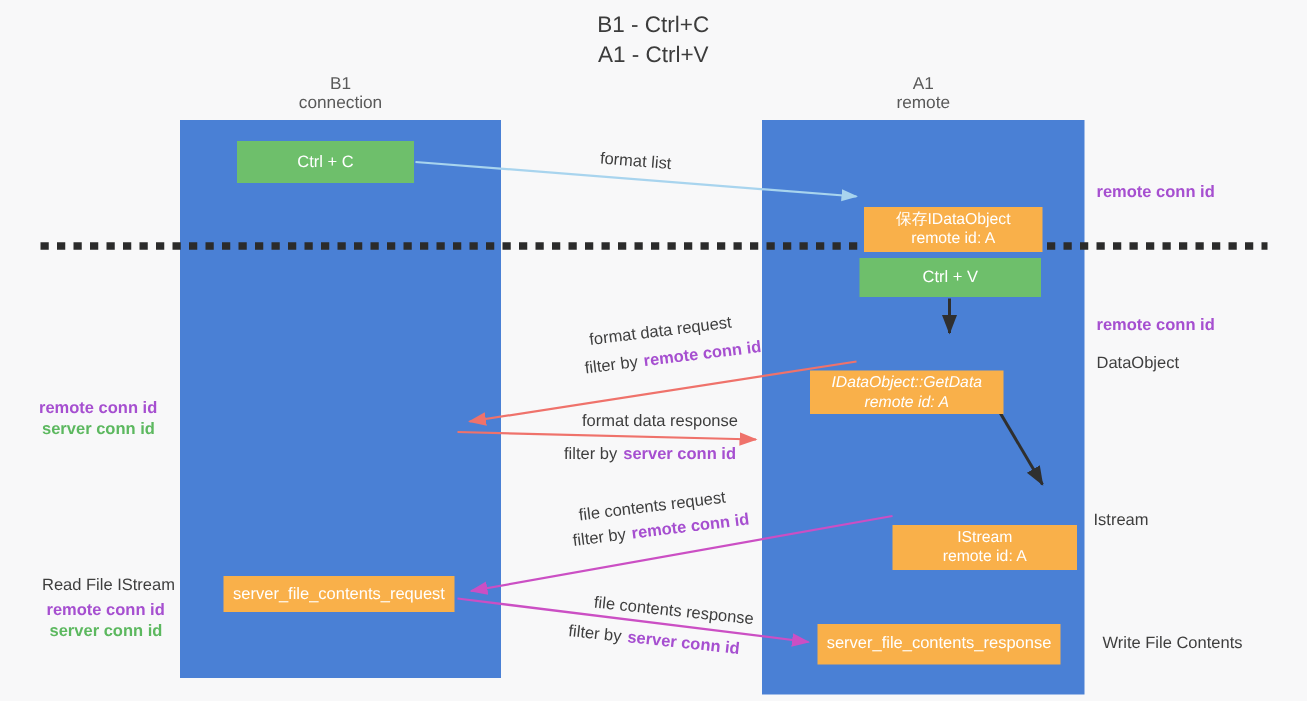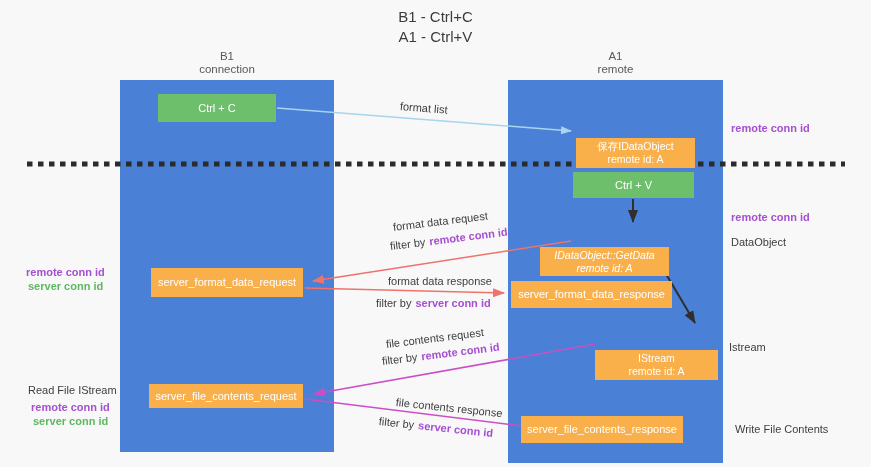--- a/index.html
+++ b/index.html
@@ -105,38 +105,32 @@
 
   <div class="abs node green" style="left:573px; top:172px; width:121px; height:26px;">
     <div>Ctrl + V</div>
   </div>
 
   <div class="abs node orange small" style="left:540px; top:227px; width:129px; height:29px;font-style:italic;">
     <div>IDataObject::GetData</div>
     <div>remote id: A</div>
   </div>
 
-  <div class="abs node orange" style="left:151px; top:268px; width:152px; height:29px;">
-    <div>server_format_data_request</div>
-  </div>
 
-  <div class="abs node orange" style="left:511px; top:281px; width:161px; height:27px;">
-    <div>server_format_data_response</div>
-  </div>
 
   <div class="abs node orange small" style="left:595px; top:330px; width:123px; height:30px;">
     <div>IStream</div>
     <div>remote id: A</div>
   </div>
 
   <div class="abs node orange" style="left:149px; top:384px; width:154px; height:24px;">
     <div>server_file_contents_request</div>
   </div>
 
-  <div class="abs node orange" style="left:521px; top:416px; width:162px; height:27px;">
+  <div class="abs node orange" style="left:545px; top:416px; width:162px; height:27px;">
     <div>server_file_contents_response</div>
   </div>
 
   <div class="abs arrow-label rot-slight" style="left:400px; top:100px;">format list</div>
 
   <div class="abs arrow-label rot-neg" style="left:393px; top:221px;">format data request</div>
   <div class="abs arrow-label rot-neg" style="left:390px; top:240px;">
     <span>filter by</span><span class="purple sp">remote conn id</span>
   </div>
 

